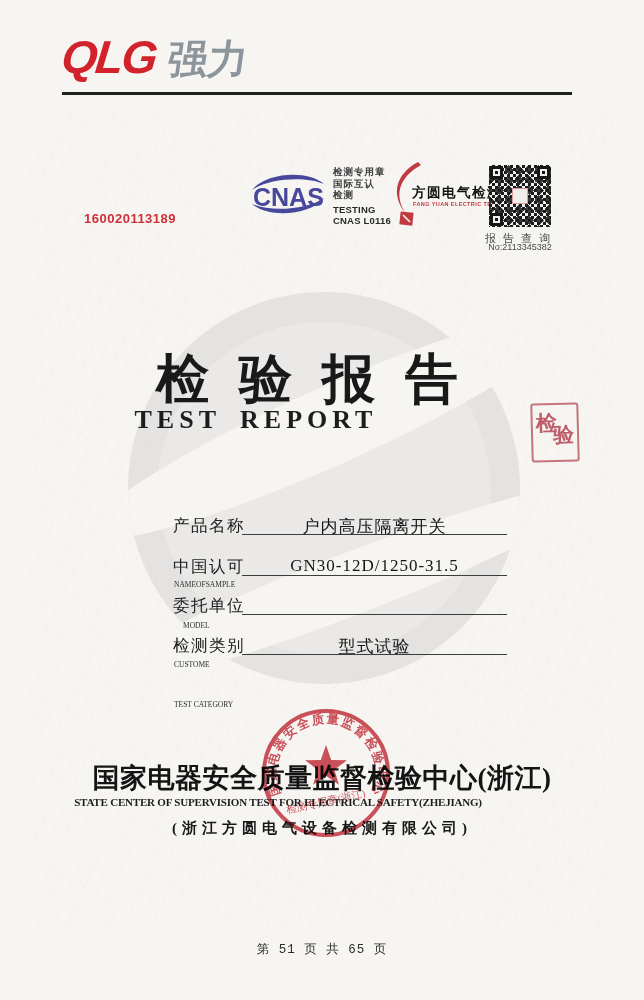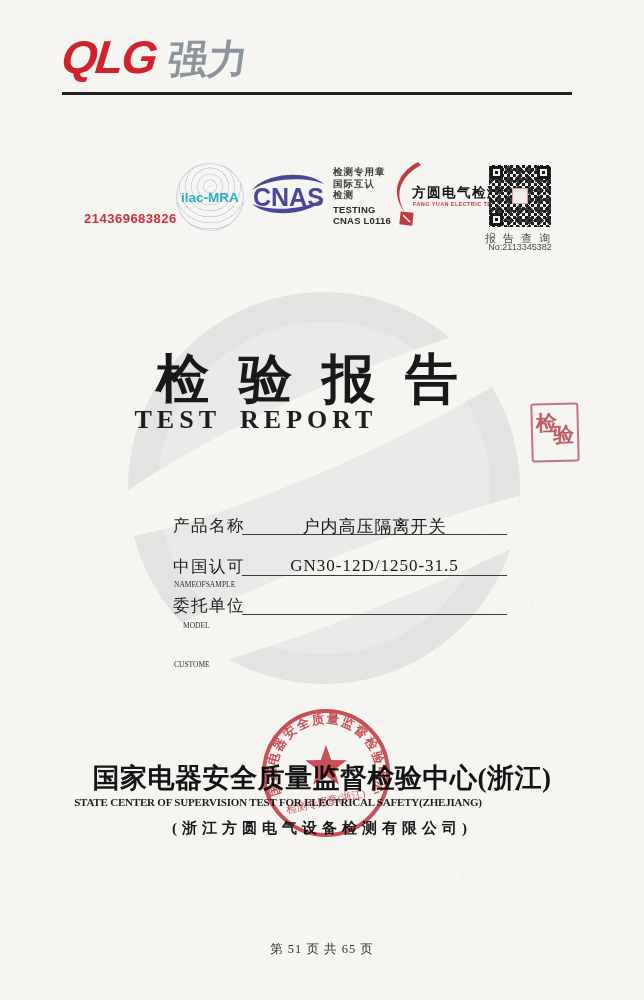--- a/index.html
+++ b/index.html
@@ -134,46 +134,43 @@
   .org-sub{
     position:absolute;left:0;top:819px;width:644px;text-align:center;z-index:1;
     font-size:15px;font-weight:bold;letter-spacing:5px;color:#181818;
   }
   .org-stamp{
     position:absolute;left:258px;top:705px;z-index:2;opacity:.88;mix-blend-mode:multiply;
   }
 
   .footer{
     position:absolute;left:0;top:941px;width:644px;text-align:center;z-index:1;
-    font-size:12.5px;color:#2e2e2e;letter-spacing:1px;
+    font-size:12.5px;color:#2e2e2e;letter-spacing:1px;font-family:Liberation Mono, monospace;
   }
 </style>
 </head>
 <body>
 
 <div class="page">
 
   <div class="security"></div>
 
   <div class="watermark">
     <div class="band1"></div>
     <div class="band2"></div>
   </div>
 
   <div class="logo">
     <span class="logo-latin">QLG</span>
     <span class="logo-cn">强力</span>
   </div>
   <div class="rule"></div>
 
-  <div class="cma-number">214369683826</div>
-
-  <div class="ilac">
-    <span class="ilac-label">ilac-MRA</span>
-  </div>
+  <div class="cma-number">160020113189</div>
+
 
   <div class="cnas-wrap">
     <svg width="78" height="50" viewBox="0 0 78 50">
       <path d="M 3 21 C 16 4 58 0 75 15 C 57 7 20 9 3 21 Z" fill="#47479b"></path>
       <path d="M 75 29 C 62 46 20 50 3 35 C 21 43 58 41 75 29 Z" fill="#47479b"></path>
       <text x="4" y="37" font-family="Liberation Sans, sans-serif" font-weight="bold" font-size="25" fill="#47479b">CNAS</text>
     </svg>
   </div>
 
   <div class="accred">
@@ -221,20 +218,26 @@
   <div class="frow" style="top:556px;">
     <span class="flabel">中国认可</span>
     <span class="fline"></span>
     <span class="fvalue">GN30-12D/1250-31.5</span>
     <span class="fsub indent">MODEL</span>
   </div>
   <div class="frow" style="top:595px;">
     <span class="flabel">委托单位</span>
     <span class="fline"></span>
     <span class="fsub">CUSTOME</span>
+  </div>
+  <div class="frow" style="top:635px;">
+    <span class="flabel">检测类别</span>
+    <span class="fline"></span>
+    <span class="fvalue">型式试验</span>
+    <span class="fsub">TEST CATEGORY</span>
   </div>
 
   <div class="org-zh">国家电器安全质量监督检验中心(浙江)</div>
   <div class="org-en">STATE CENTER OF SUPERVISION TEST FOR ELECTRICAL SAFETY(ZHEJIANG)</div>
   <div class="org-sub">(浙江方圆电气设备检测有限公司)</div>
 
   <div class="org-stamp">
     <svg width="136" height="136" viewBox="0 0 136 136">
       <defs>
         <path id="stamp-arc" d="M 22.7 89.1 A 50 50 0 1 1 113.3 89.1" fill="none"></path>

